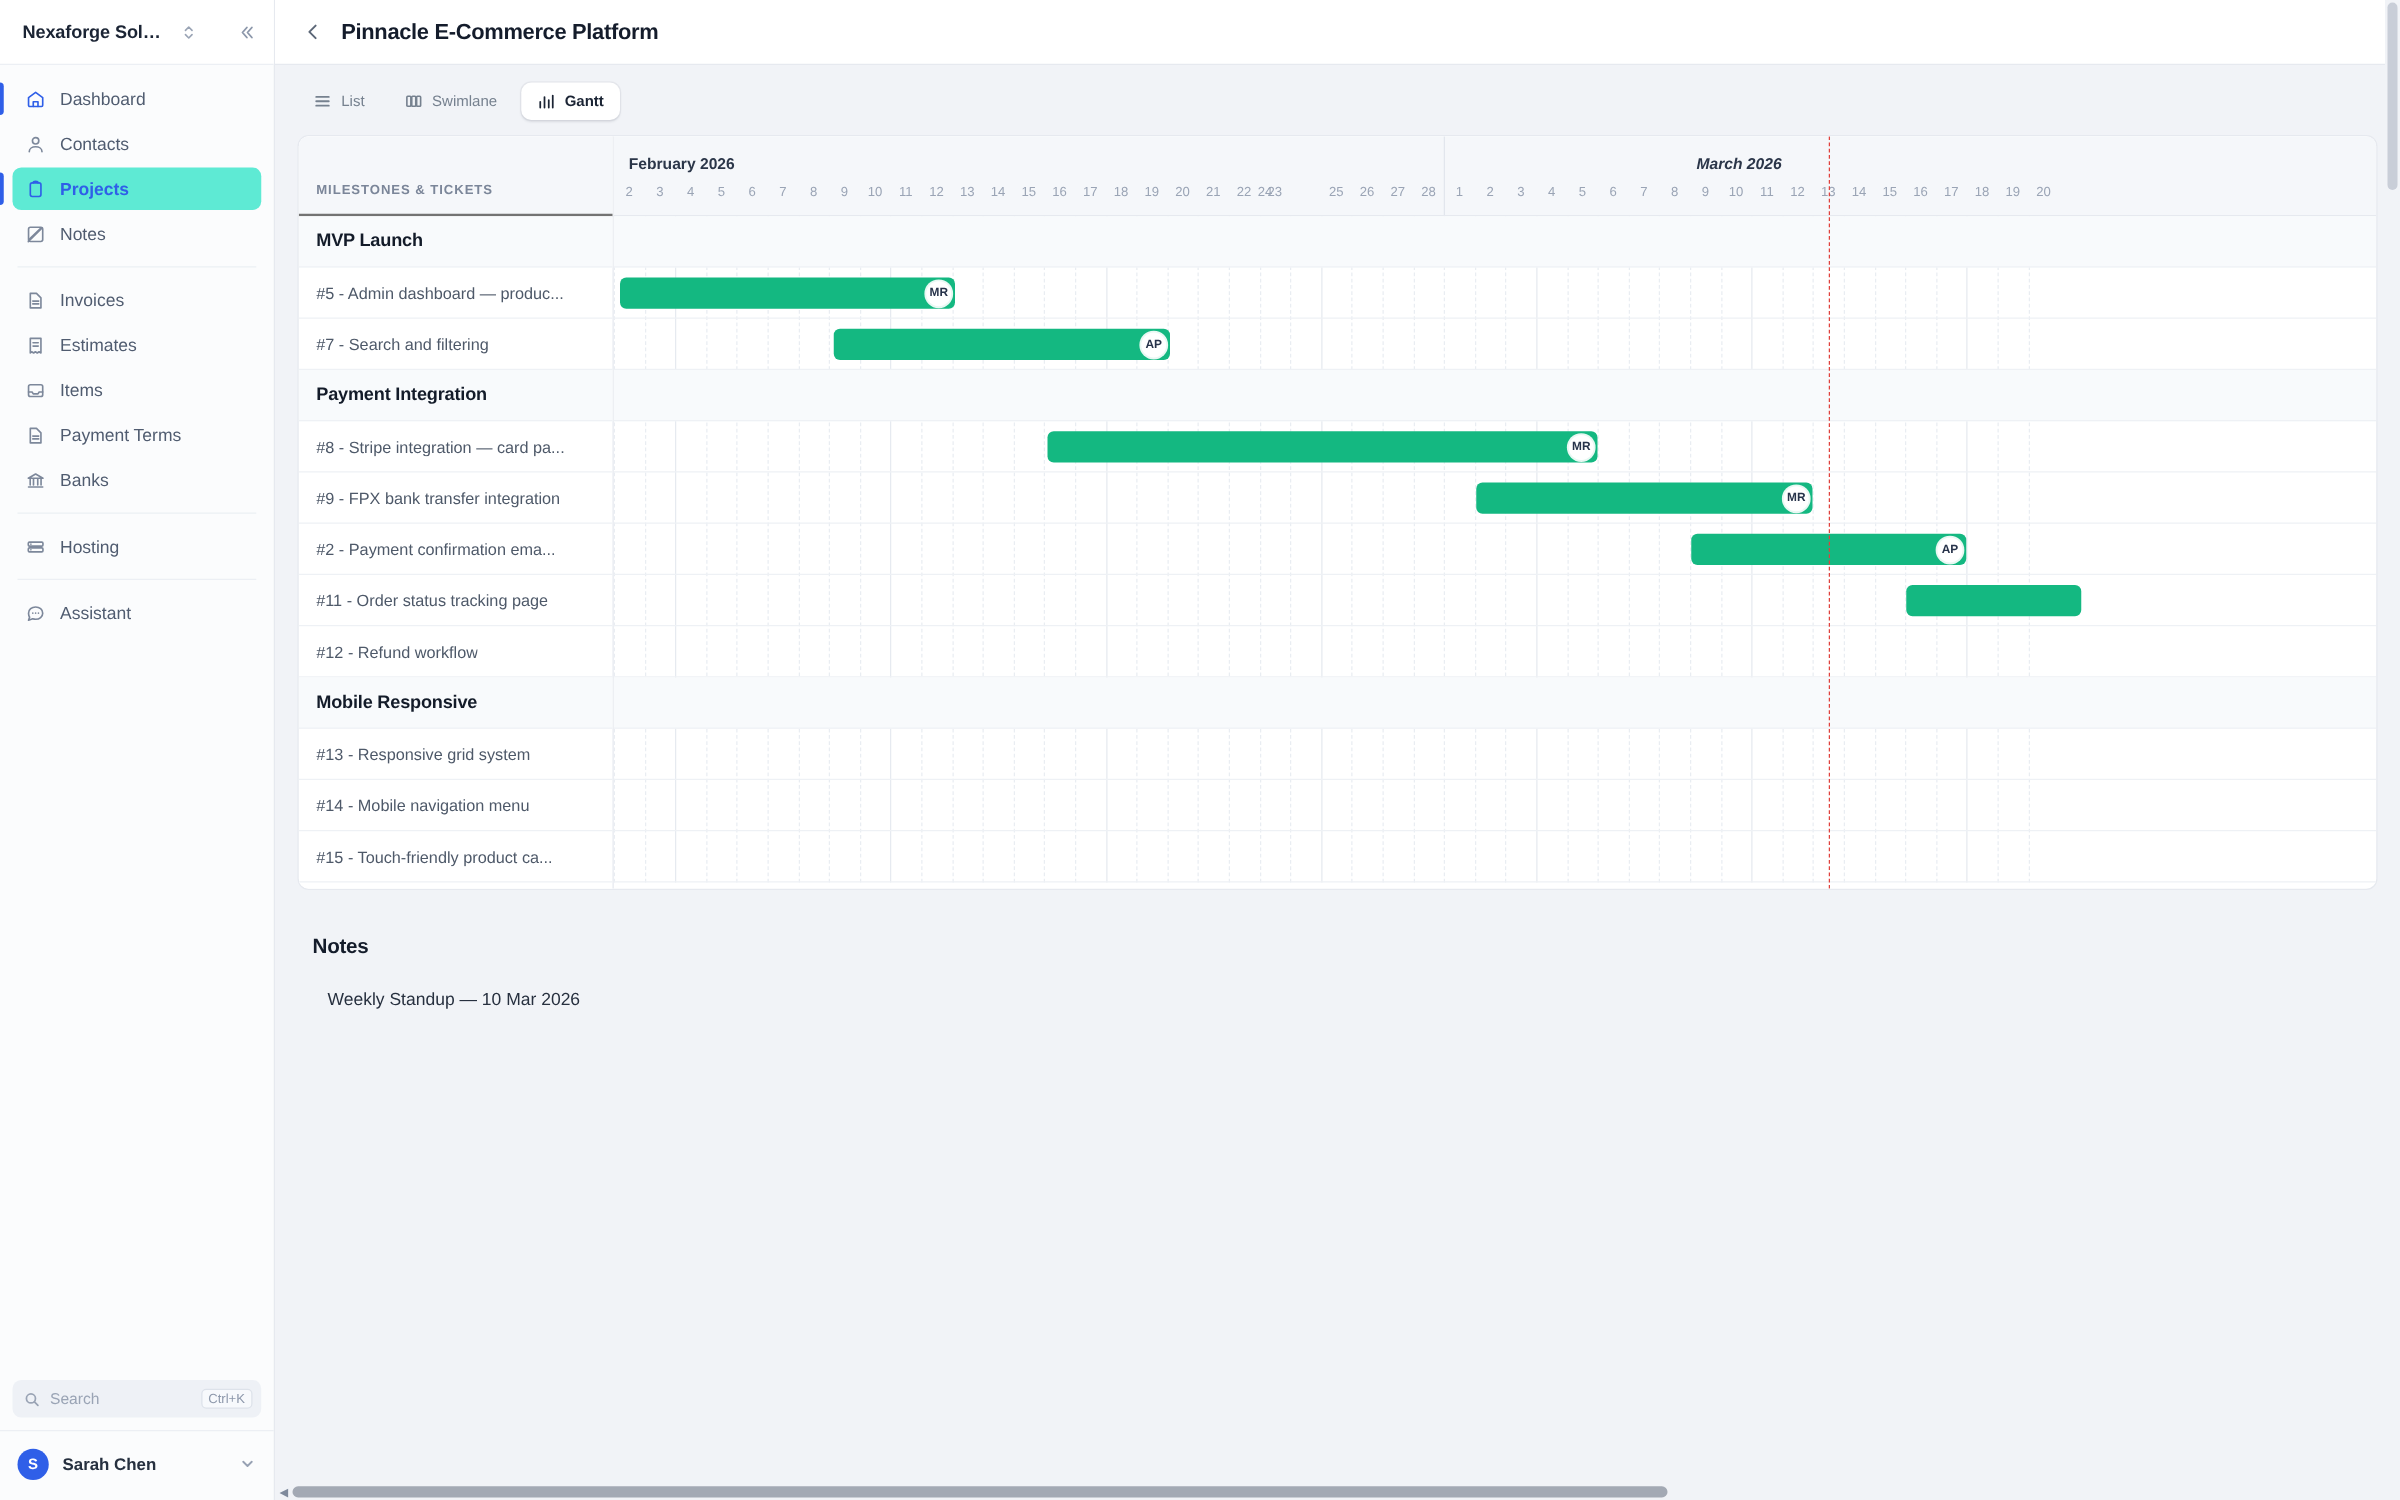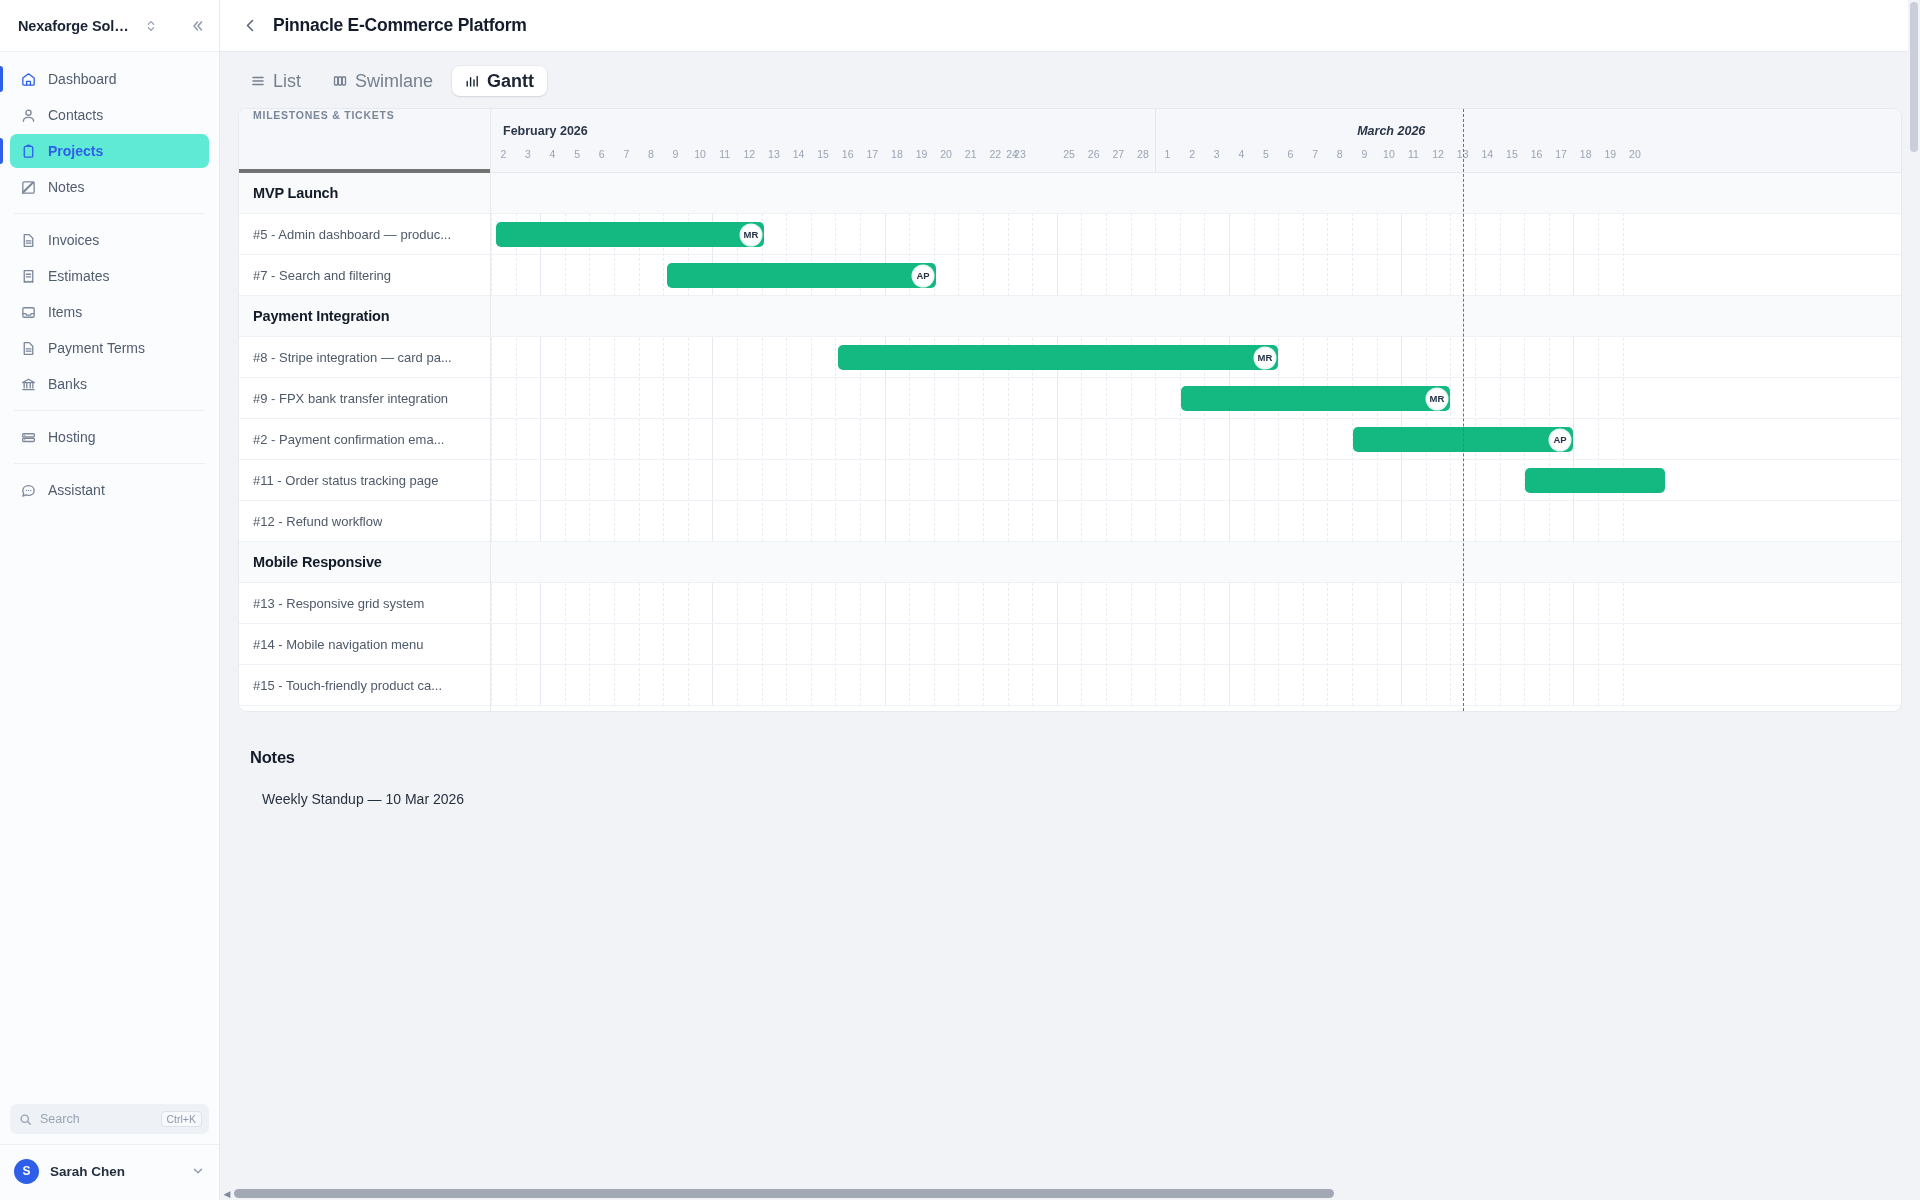--- a/index.html
+++ b/index.html
@@ -79,40 +79,40 @@
   }
   .back-btn { color: #5d6878; width: 17px; height: 17px; display:flex; align-items:center;}
   .page-title { font-size: 17.5px; font-weight: 700; color: #141c2b; letter-spacing: -.25px; }
 
   .content { flex: 1 1 auto; overflow: hidden; padding: 0 0 0 0; position: relative; }
 
   .tabs { display: flex; align-items: center; gap: 6px; padding: 14px 0 12px 18px; }
   .tab {
     display: flex; align-items: center; gap: 8px;
     height: 30px; padding: 0 13px; border-radius: 8px;
-    font-size: 18px; color: #76818f; cursor: pointer;
+    font-size: 12px; color: #76818f; cursor: pointer;
   }
   .tab .ic { width: 14px; height: 14px; display:flex; align-items:center; justify-content:center;}
   .tab.active {
     background: #fff; color: #1b2434; font-weight: 600;
     box-shadow: 0 1px 2px rgba(20,30,50,.10), 0 0 0 1px rgba(20,30,50,.04);
   }
 
   
   .gantt {
     margin: 0 18px; background: #fff;
     border: 1px solid #e6e9ef; border-radius: 9px;
     overflow: hidden; position: relative;
     height: 604px;
   }
   .gantt-inner { display: flex; position: relative; height: 100%; }
   .left-col { width: 252px; flex: 0 0 252px; border-right: 1px solid #e6e9ef; background: #fff; }
   .lc-head {
-    height: 64px; background: #f5f7fa; border-bottom: 4px solid #737373;
-    display: flex; padding: 0 0 13px 14px;
+    height: 64px; background: #f5f7fa; border-bottom: 2px solid #737373;
+    display: flex; align-items: flex-end; padding: 0 0 13px 14px;
   }
   .lc-head span {
     font-size: 10.5px; letter-spacing: .75px; font-weight: 600; color: #7b8699;
   }
   .row-label {
     height: 41px; display: flex; align-items: center; padding: 0 12px 0 14px;
     border-bottom: 1px solid #eef1f5; font-size: 13px; color: #4e5969;
     white-space: nowrap; overflow: hidden; text-overflow: ellipsis;
   }
   .row-label.milestone {

